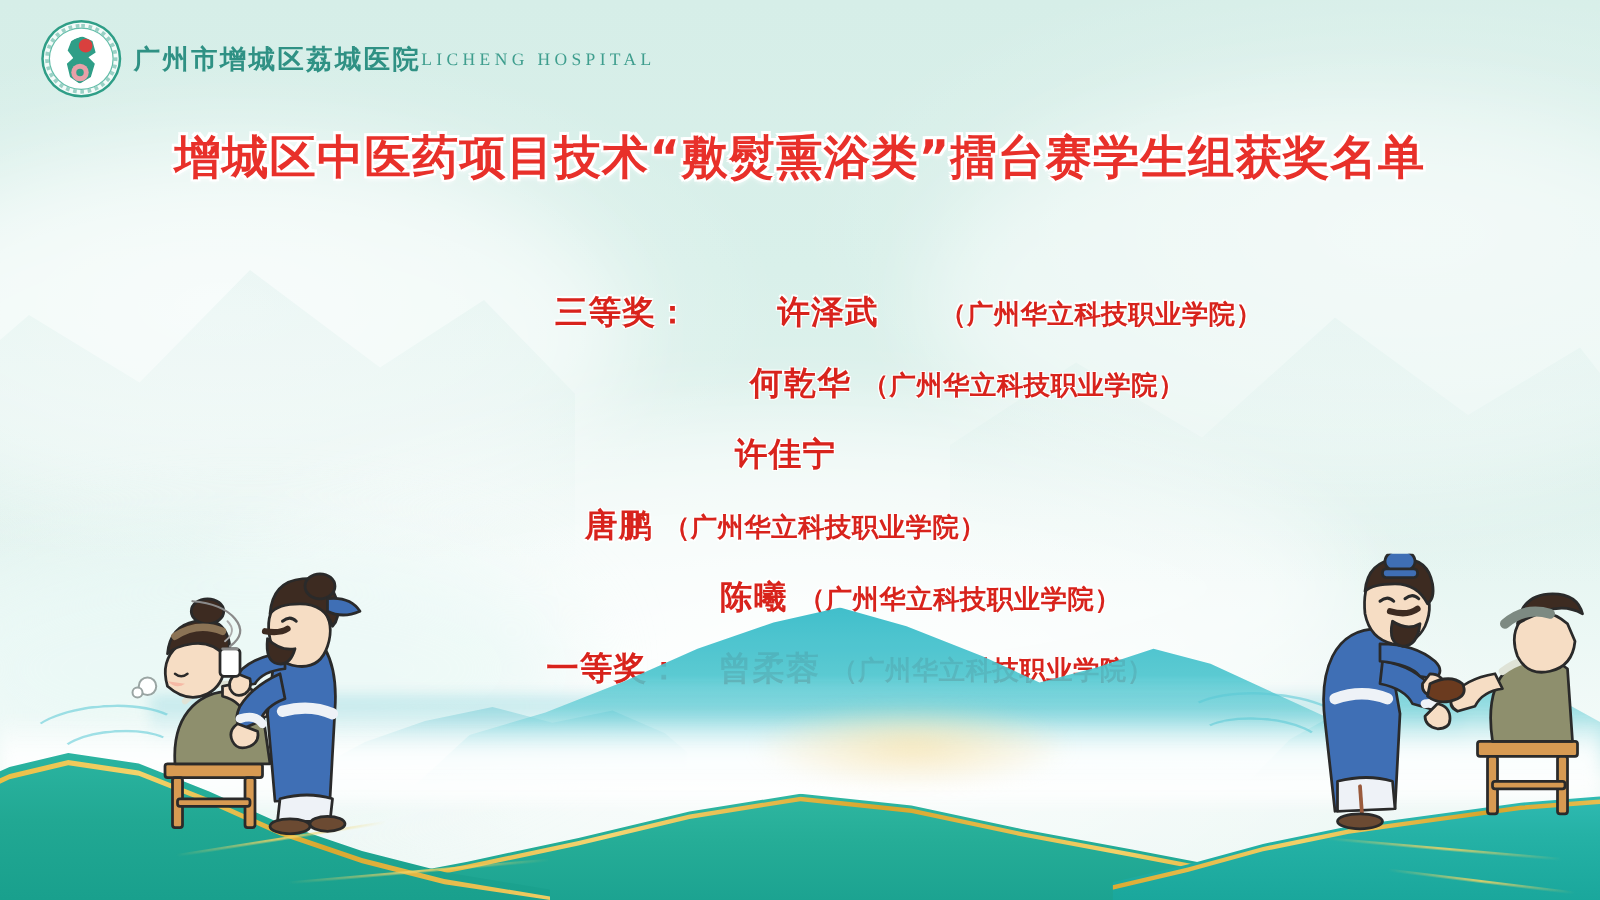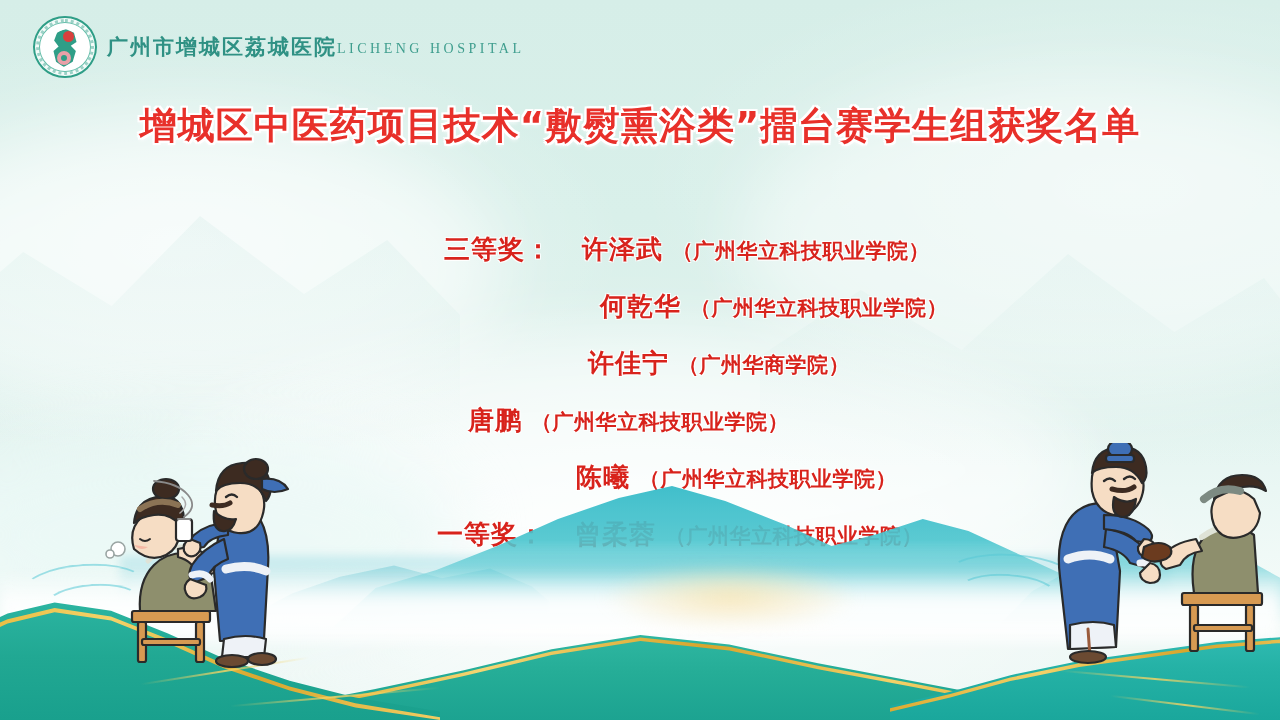--- a/index.html
+++ b/index.html
@@ -99,21 +99,21 @@
     text-shadow:-1px -1px 0 rgba(255,255,255,.85),1px -1px 0 rgba(255,255,255,.85),
                 -1px 1px 0 rgba(255,255,255,.85),1px 1px 0 rgba(255,255,255,.85);
   }
   .school{
     font-family:Liberation Mono, monospace;
     font-size:21px;font-weight:bold;color:#d8231c;letter-spacing:.5px;
     margin-left:9px;
     text-shadow:-1px -1px 0 rgba(255,255,255,.8),1px -1px 0 rgba(255,255,255,.8),
                 -1px 1px 0 rgba(255,255,255,.8),1px 1px 0 rgba(255,255,255,.8);
   }
-  .r0 .inner{margin-left:444px;}
+  .r0 .inner{margin-left:444px;gap:40px;}
   .r1 .inner{margin-left:570px;}
   .r2 .inner{margin-left:558px;}
   .r3 .inner{margin-left:438px;}
   .r4 .inner{margin-left:546px;text-align:center;}
   .r5 .inner{margin-left:437px;}
 
   
   .scene{position:absolute;left:0;right:0;bottom:0;height:300px;pointer-events:none;}
 
   
@@ -258,21 +258,20 @@
         <div class="inner">
       <span class="prize"></span>
       <span class="name">何乾华</span>
       <span class="school">（广州华立科技职业学院）</span>
     </div>
       </div>
     <div class="wrow r2">
         <div class="inner">
       <span class="prize"></span>
       <span class="name">许佳宁</span>
-      <span class="school">（广州华商学院）</span>
     </div>
       </div>
     <div class="wrow r3">
         <div class="inner">
       <span class="name">唐鹏</span>
       <span class="school">（广州华立科技职业学院）</span>
     </div>
       </div>
     <div class="wrow r4">
         <div class="inner">

